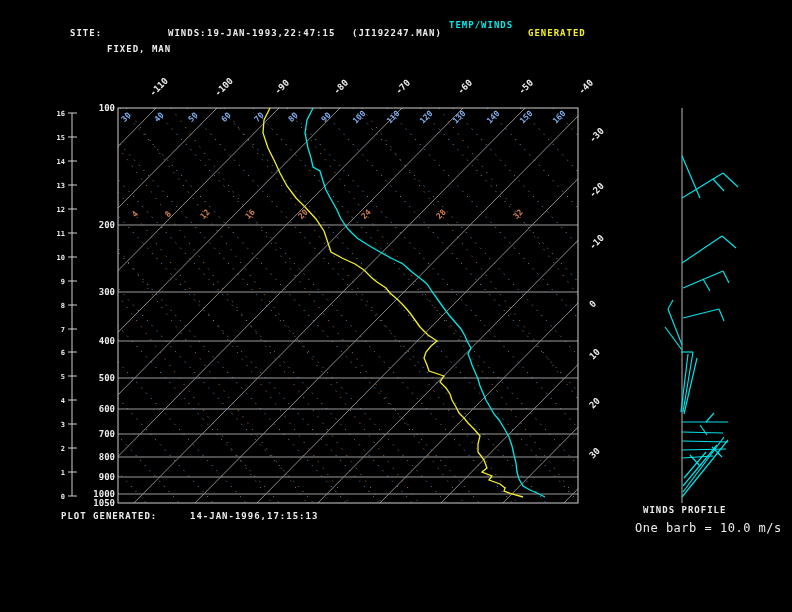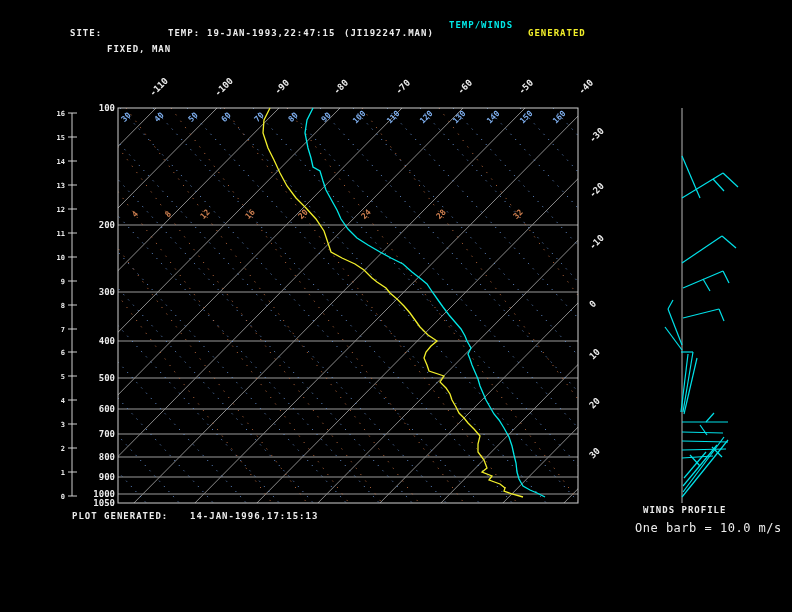--- a/index.html
+++ b/index.html
@@ -13,23 +13,23 @@
   .yellow{color:#f2ef2a;}
   svg text{font-family:"DejaVu Sans Mono","Liberation Mono",monospace;}
 </style>
 </head>
 <body>
 
 <div id="stage">
 
   <span class="hdr" style="left:70px;top:28px">SITE:</span>
   <span class="hdr" style="left:107px;top:44px">FIXED, MAN</span>
-  <span class="hdr" style="left:168px;top:28px">TEMP:</span>
+  <span class="hdr" style="left:168px;top:28px">WINDS:</span>
   <span class="hdr" style="left:207px;top:28px">19-JAN-1993,22:47:15</span>
-  <span class="hdr" style="left:344px;top:28px">(JI192247.MAN)</span>
+  <span class="hdr" style="left:352px;top:28px">(JI192247.MAN)</span>
   <span class="hdr cyan" style="left:449px;top:20px">TEMP/WINDS</span>
   <span class="hdr yellow" style="left:528px;top:28px">GENERATED</span>
 
   <svg id="plot-svg" width="792" height="612" viewBox="0 0 792 612" style="position:absolute;left:0;top:0">
       <defs>
         <clipPath id="plotclip">
           <rect x="118" y="108" width="460" height="395"></rect>
         </clipPath>
       </defs>
       <g>
@@ -236,15 +236,15 @@
         <line x1="683" y1="492" x2="724" y2="437" stroke="#00e0e8" stroke-width="1.2"></line>
         <line x1="683" y1="486" x2="717" y2="445" stroke="#00e0e8" stroke-width="1.2"></line>
         <line x1="684" y1="478" x2="706" y2="452" stroke="#00e0e8" stroke-width="1.2"></line>
         <line x1="690" y1="455" x2="700" y2="466" stroke="#00e0e8" stroke-width="1.2"></line>
       </g>
     </svg>
 
   <span class="hdr" style="left:643px;top:505px">WINDS PROFILE</span>
   <span class="hdr" style="left:635px;top:521px;font-size:12px;font-weight:normal;letter-spacing:0.5px">One barb = 10.0 m/s</span>
 
-  <span class="hdr" style="left:72px;top:511px">PLOT GENERATED:</span>
+  <span class="hdr" style="left:61px;top:511px">PLOT GENERATED:</span>
   <span class="hdr" style="left:190px;top:511px">14-JAN-1996,17:15:13</span>
 </div>
 
 </body></html>

